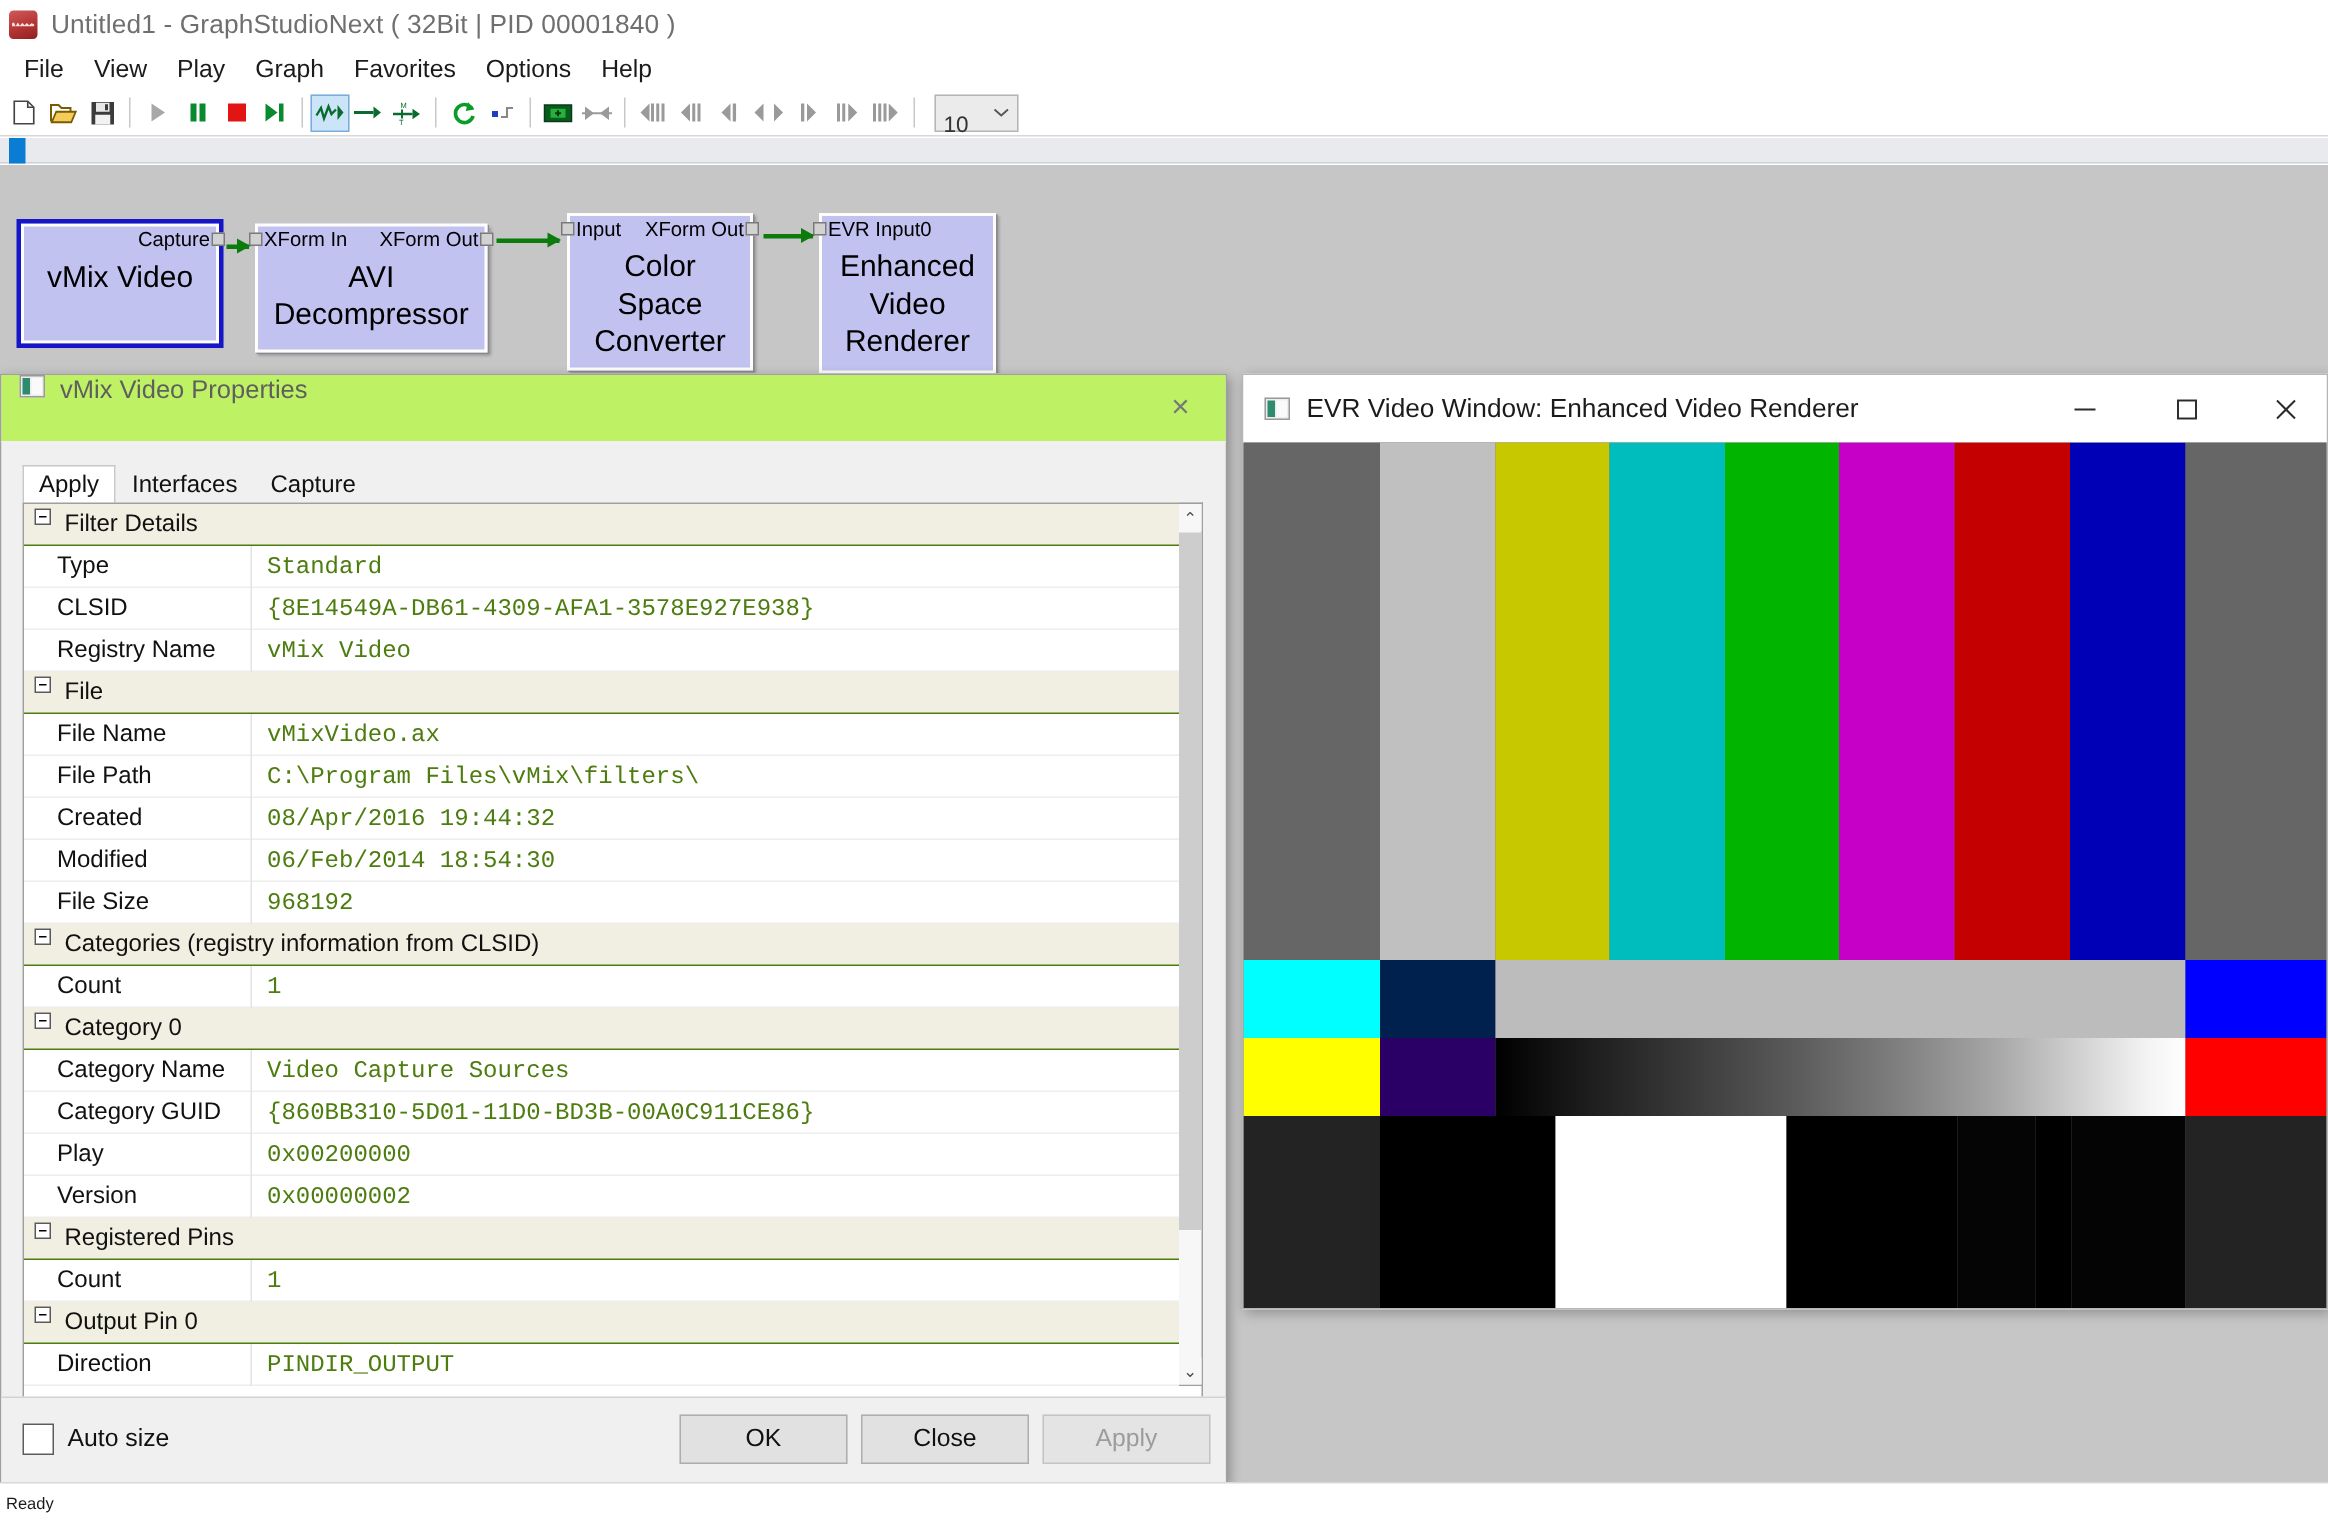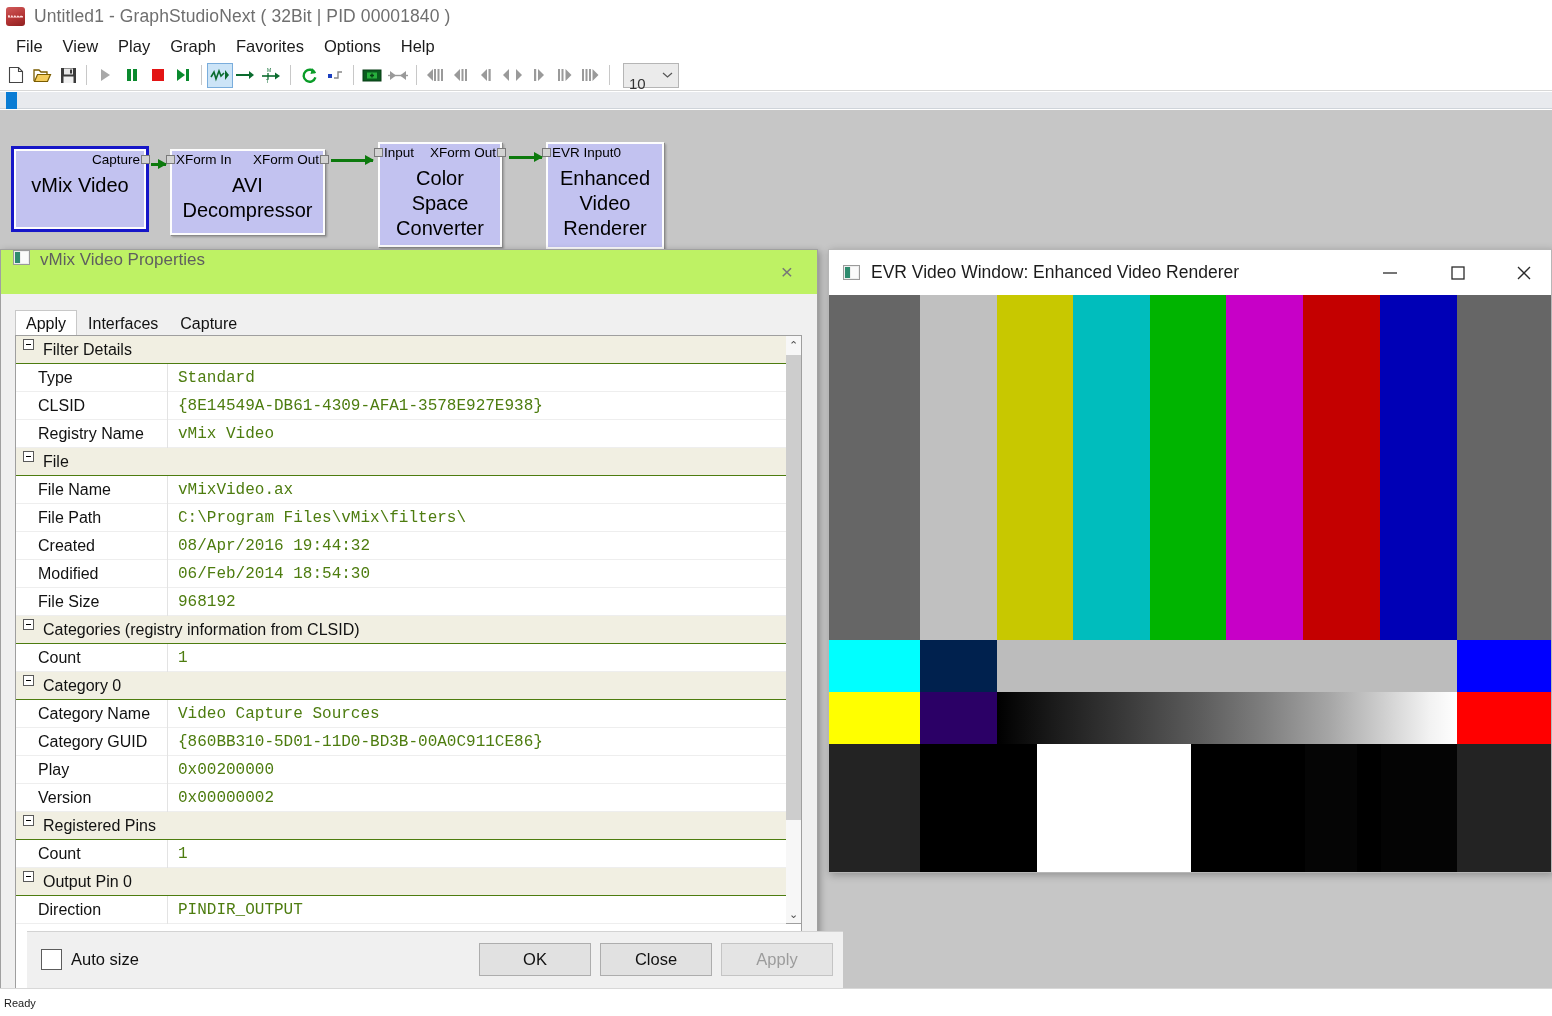--- a/index.html
+++ b/index.html
@@ -155,21 +155,20 @@
   }
   .sb-arrow{
     width:15px;height:18px;display:flex;align-items:center;justify-content:center;
     color:#4d4d4d;font-size:11px;background:#f7f7f7;
   }
   #sb-thumb{position:absolute;left:0;top:19px;width:15px;height:465px;background:#cdcdcd;}
   #sb-down{position:absolute;left:0;bottom:0;}
   #props-footer{
     position:absolute;left:0;top:637px;width:816px;height:57px;background:#f0f0f0;
     border-top:1px solid #d3d3d3;
-    margin-left:26px;
   }
   #autosize-wrap{
     position:absolute;left:14px;top:17px;display:flex;align-items:center;
   }
   #autosize-box{
     width:19px;height:19px;border:1px solid #5c5c5c;background:#fff;margin-right:9px;flex:none;
   }
   #autosize-label{font-size:16.5px;color:#111;}
   .dlg-btn{
     position:absolute;top:11px;width:112px;height:33px;background:#e1e1e1;

